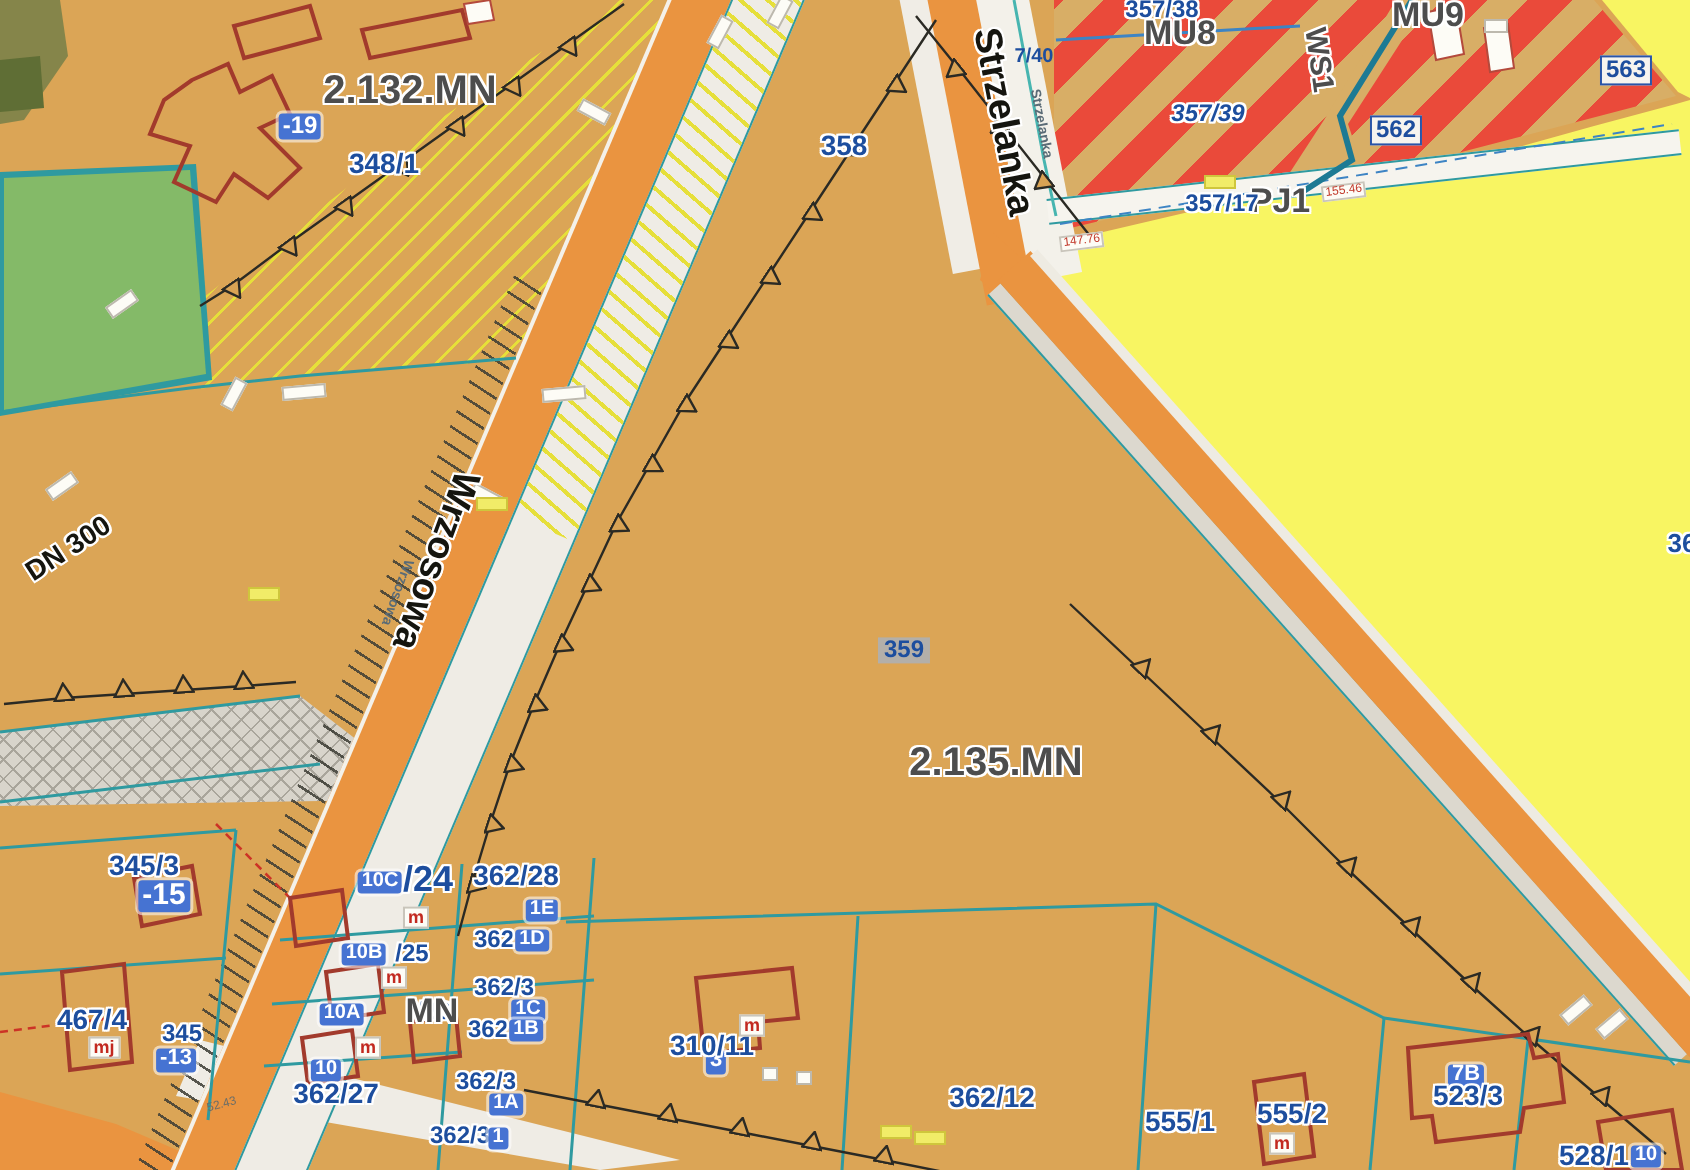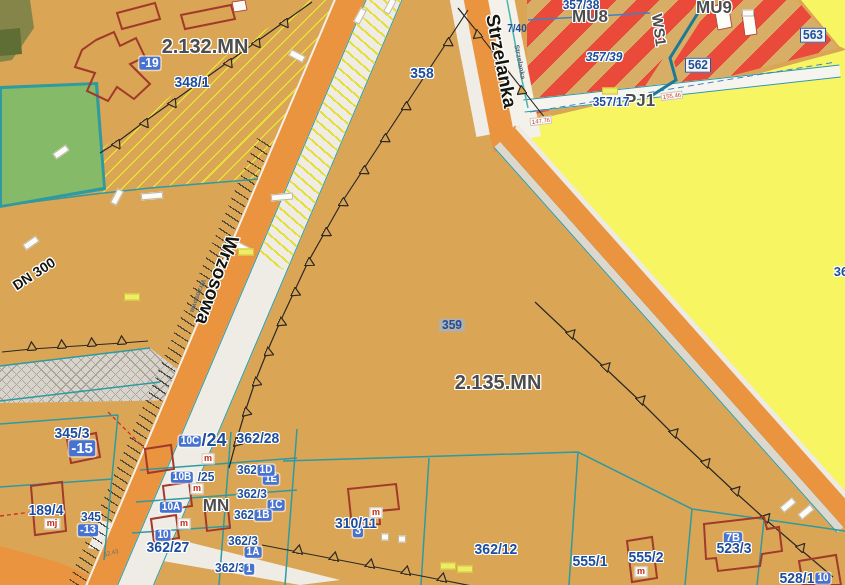--- a/index.html
+++ b/index.html
@@ -193,42 +193,42 @@
       <span class="lbl zone halo" style="left: 640px; top: 101px;">PJ1</span>
       <span class="lbl navy halo" style="left: 611px; top: 102px; font-size: 12px;">357/17</span>
       <span class="lbl navy halo" style="left: 581px; top: 5px; font-size: 12px;">357/38</span>
       <span class="lbl navy halo" style="left: 604px; top: 57px; font-size: 12px; font-style: italic;">357/39</span>
       <span class="lbl navy boxed" style="left: 698px; top: 30px; margin-top: 35px;">562</span>
       <span class="lbl navy boxed" style="left: 813px; top: 35px;">563</span>
       <span class="lbl navy" style="left: 517px; top: 29px; font-size: 10px;">7/40</span>
       <span class="lbl navy halo" style="left: 841px; top: 272px; font-size: 13px;">36</span>
       <span class="lbl navy halo" style="left: 72px; top: 433px;">345/3</span>
       <span class="lbl pill" style="left: 82px; top: 448px; font-size: 15px;">-15</span>
-      <span class="lbl navy halo" style="left: 46px; top: 510px;">189/4</span>
+      <span class="lbl navy halo" style="left: 46px; top: 510px;">467/4</span>
       <span class="lbl red-m" style="left: 52px; top: 524px;">mj</span>
       <span class="lbl navy halo" style="left: 91px; top: 517px; font-size: 12px;">345</span>
       <span class="lbl pill" style="left: 88px; top: 530px; font-size: 11px;">-13</span>
       <span class="lbl pill" style="left: 190px; top: 441px;">10C</span>
       <span class="lbl navy halo" style="left: 214px; top: 440px; font-size: 18px;">/24</span>
       <span class="lbl red-m" style="left: 208px; top: 459px;">m</span>
       <span class="lbl pill" style="left: 182px; top: 477px;">10B</span>
       <span class="lbl navy halo" style="left: 206px; top: 477px; font-size: 12px;">/25</span>
       <span class="lbl red-m" style="left: 197px; top: 489px;">m</span>
       <span class="lbl pill" style="left: 171px; top: 507px;">10A</span>
       <span class="lbl navy halo" style="left: 195px; top: 506px; font-size: 12px; padding-left: 44px;">/26</span>
       <span class="lbl zone halo" style="left: 216px; top: 506px;">MN</span>
       <span class="lbl red-m" style="left: 184px; top: 524px;">m</span>
       <span class="lbl pill" style="left: 163px; top: 535px;">10</span>
       <span class="lbl navy halo" style="left: 168px; top: 547px;">362/27</span>
       <span class="lbl navy halo" style="left: 258px; top: 438px;">362/28</span>
-      <span class="lbl pill" style="left: 271px; top: 455px; margin-top: 24px;">1E</span>
+      <span class="lbl pill" style="left: 271px; top: 455px;">1E</span>
       <span class="lbl navy halo" style="left: 247px; top: 470px; font-size: 12px;">362</span>
       <span class="lbl pill" style="left: 266px; top: 470px;">1D</span>
       <span class="lbl navy halo" style="left: 252px; top: 494px; font-size: 12px;">362/3</span>
-      <span class="lbl pill" style="left: 264px; top: 505px; margin-left: 12px;">1C</span>
+      <span class="lbl pill" style="left: 264px; top: 505px;">1C</span>
       <span class="lbl navy halo" style="left: 244px; top: 515px; font-size: 12px;">362</span>
       <span class="lbl pill" style="left: 263px; top: 515px;">1B</span>
       <span class="lbl navy halo" style="left: 243px; top: 541px; font-size: 12px;">362/3</span>
       <span class="lbl pill" style="left: 253px; top: 552px;">1A</span>
       <span class="lbl navy halo" style="left: 230px; top: 568px; font-size: 12px;">362/3</span>
       <span class="lbl pill" style="left: 249px; top: 569px;">1</span>
       <span class="lbl pill" style="left: 358px; top: 531px; font-size: 11px;">3</span>
       <span class="lbl navy halo" style="left: 356px; top: 523px;">310/11</span>
       <span class="lbl red-m" style="left: 376px; top: 513px;">m</span>
       <span class="lbl navy halo" style="left: 496px; top: 549px;">362/12</span>

